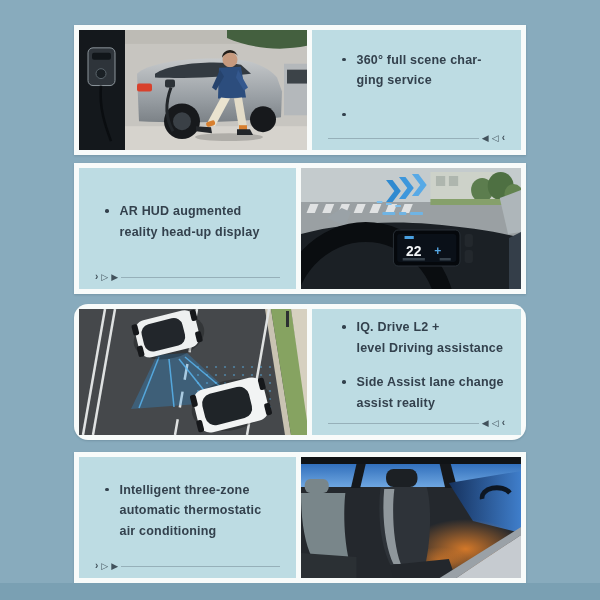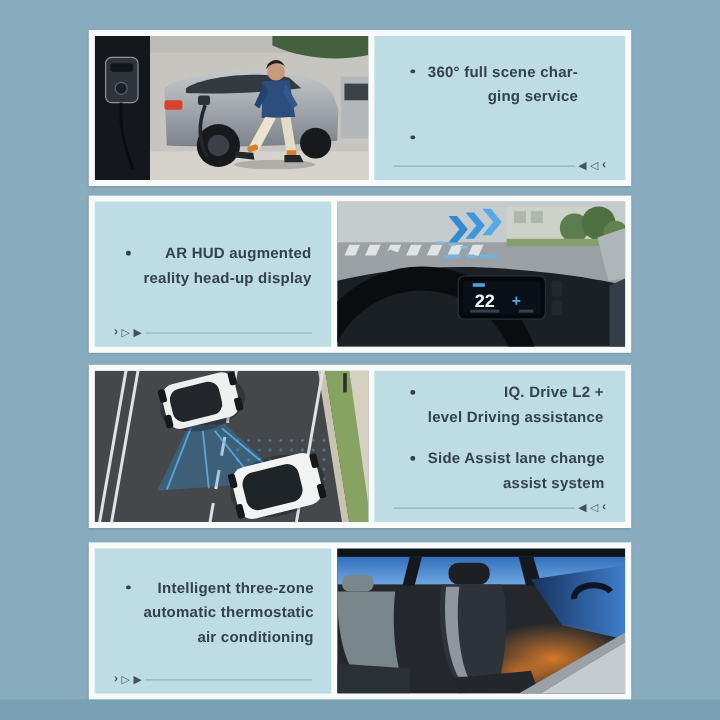--- a/index.html
+++ b/index.html
@@ -12,30 +12,30 @@
   .page{position:relative;width:600px;height:600px;background:#88abbd;}
   .footer-strip{position:absolute;left:0;right:0;bottom:0;height:17px;background:#7aa0b3;}
   .panel{
     position:absolute;left:74px;width:452px;
     background:#f8fbfa;box-sizing:border-box;padding:5px;
     display:flex;gap:5px;
     box-shadow:0 1px 2px rgba(30,50,60,0.18);
   }
   .p1{top:25px;height:130px;}
   .p2{top:163px;height:131px;}
-  .p3{top:304px;height:136px;}
+  .p3{top:304px;height:136px;border-radius:14px;}
   .p4{top:452px;height:131px;}
   .photo{position:relative;overflow:hidden;background:#9aa0a3;flex:none;}
   .photo svg{display:block;width:100%;height:100%;}
   .photo.side-l{width:228px;}
-  .photo.side-r{width:240px;}
+  .photo.side-r{width:220px;}
   .textbox{
     flex:1;background:#bddce3;position:relative;
     display:flex;flex-direction:column;justify-content:center;
-    box-sizing:border-box;padding:10px 12px 24px 30px;text-align:right;
+    box-sizing:border-box;padding:10px 12px 24px 30px;
   }
   .p2 .textbox,.p4 .textbox{padding-left:26px;}
   .bullet{display:flex;gap:11px;margin:7px 0;}
   .dot{width:3.5px;height:3.5px;border-radius:50%;background:#33414d;margin-top:8px;flex:none;}
   .bullet-text{
     white-space:pre;font-size:12.5px;line-height:1.64;
     font-weight:bold;letter-spacing:0.2px;color:#33414d;
   }
   .pager{
     position:absolute;bottom:7px;left:16px;right:16px;
@@ -239,21 +239,21 @@
     </div>
     <div class="textbox">
       <div class="bullet">
         <span class="dot"></span>
         <span class="bullet-text">IQ. Drive L2 +
 level Driving assistance</span>
       </div>
       <div class="bullet">
         <span class="dot"></span>
         <span class="bullet-text">Side Assist lane change
-assist system</span>
+assist reality</span>
       </div>
       <div class="pager">
         <div class="line"></div>
         <span class="glyph">◀</span>
         <span class="glyph">◁</span>
         <span class="glyph g-small">‹</span>
       </div>
     </div>
   </section>
 

